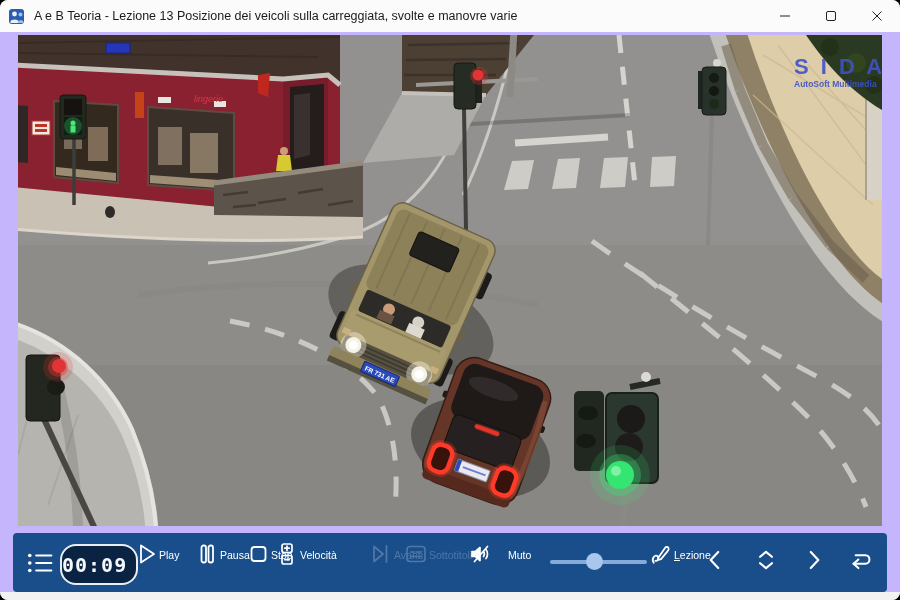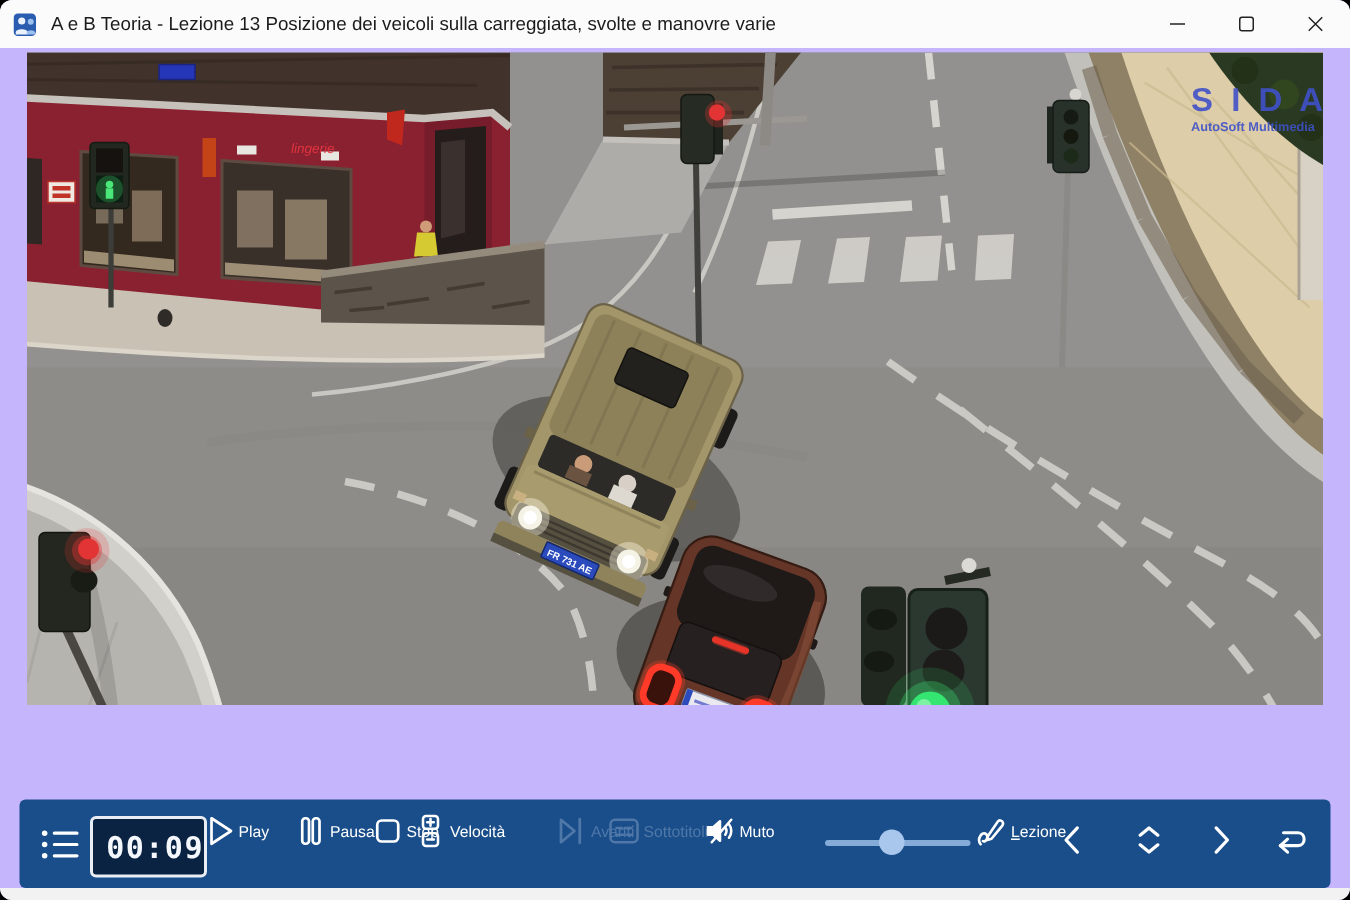--- a/index.html
+++ b/index.html
@@ -5,33 +5,33 @@
   html,body{margin:0;padding:0;background:#000;font-family:"Liberation Sans",sans-serif;}
   .window{position:relative;width:900px;height:600px;background:#c4b5fd;border-radius:8px;overflow:hidden;}
   
   .titlebar{position:absolute;left:0;top:0;width:900px;height:32px;background:#fbfbfb;display:flex;align-items:center;}
   .app-icon{width:17px;height:17px;margin-left:9px;flex:0 0 auto;}
   .title-text{margin-left:8px;font-size:12.5px;color:#1b1b1b;white-space:nowrap;}
   .win-controls{position:absolute;right:0;top:0;height:32px;display:flex;}
   .win-btn{width:46px;height:32px;display:flex;align-items:center;justify-content:center;}
   .win-btn svg{display:block;}
   
-  .video{position:absolute;left:18px;top:35px;width:864px;height:435px;background:#8e8c89;overflow:hidden;}
+  .video{position:absolute;left:18px;top:35px;width:864px;height:491px;background:#8e8c89;overflow:hidden;}
   .video svg{display:block;width:864px;height:491px;}
   
   .toolbar{position:absolute;left:13px;top:533px;width:874px;height:59px;background:#1a4e8a;border-radius:4px;}
   .tb-item{position:absolute;top:6px;display:flex;flex-direction:row;align-items:center;}
   .tb-icon{height:30px;display:flex;align-items:center;justify-content:center;}
   .tb-label{display:block;margin-top:1px;font-size:10.5px;color:#fff;line-height:12px;text-align:center;}
   .tb-item.disabled{color:#4f77a8;}
   .tb-item.disabled .tb-label{color:#4f77a8;}
   .tb-item{color:#fff;}
   .u-first::first-letter{text-decoration:underline;}
   .menu-btn{position:absolute;left:5px;top:12px;width:44px;height:36px;display:flex;align-items:center;justify-content:center;color:#fff;}
-  .timer{position:absolute;left:47px;top:11px;width:74px;height:37px;background:#0a2342;border:2px solid #e9eef5;border-radius:4px;display:flex;align-items:center;justify-content:flex-end;}
+  .timer{position:absolute;left:47px;top:11px;width:74px;height:37px;background:#0a2342;border:2px solid #e9eef5;border-radius:16px;display:flex;align-items:center;justify-content:flex-start;}
   .timer-digits{font-family:"DejaVu Sans Mono",monospace;font-weight:bold;font-size:20px;color:#f4f7fb;letter-spacing:1px;}
   .slider{position:absolute;left:537px;top:20px;width:97px;height:18px;}
   .slider-track{position:absolute;left:0;top:7px;width:100%;height:4px;border-radius:2px;background:#85acd9;}
   .slider-thumb{position:absolute;top:0px;width:17px;height:17px;margin-left:-8px;border-radius:50%;background:#a9c7ec;}
   .bottom-strip{position:absolute;left:0;top:592px;width:900px;height:8px;background:#f2f2f2;}
 </style>
 </head>
 <body>
 
 <div class="window">
@@ -361,21 +361,21 @@
     <div class="tb-item disabled" style="left:390px;width:66px;">
       <div class="tb-icon">
           <svg width="26" height="26" viewBox="0 0 26 26" fill="none" stroke="currentColor" stroke-width="1.7" stroke-linecap="round">
         <rect x="4" y="5.5" width="18" height="15" rx="3"></rect>
         <path d="M8 11 H11.5 M13.5 11 H18 M8 15.5 H13 M15 15.5 H18"></path>
       </svg>
         </div>
       <span class="tb-label">Sottotitoli</span>
     </div>
 
-    <div class="tb-item" style="left:454px;width:60px;">
+    <div class="tb-item" style="left:454px;width:60px;gap:15px;">
       <div class="tb-icon">
           <svg width="26" height="26" viewBox="0 0 26 26" fill="none" stroke="currentColor" stroke-width="1.7" stroke-linecap="round" stroke-linejoin="round">
         <path d="M5 10.5 V15.5 H8.5 L13 19.5 V6.5 L8.5 10.5 Z" fill="currentColor"></path>
         <path d="M16.5 10.5 C17.5 12 17.5 14 16.5 15.5"></path>
         <path d="M19 8.5 C21 11 21 15 19 17.5"></path>
         <path d="M20.5 5.5 L7.5 20.5"></path>
       </svg>
         </div>
       <span class="tb-label">Muto</span>
     </div>

